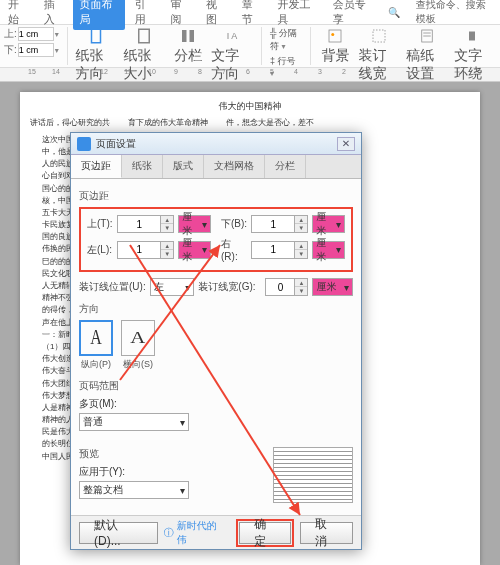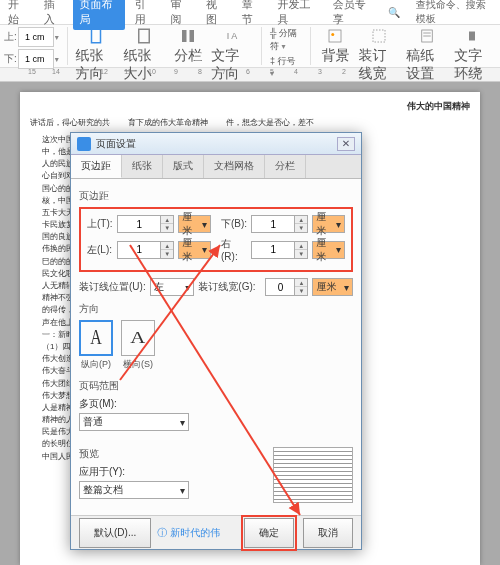--- a/index.html
+++ b/index.html
@@ -9,68 +9,68 @@
 .ribbon-tabs{display:flex;align-items:center;height:24px;padding:0 2px;gap:4px;font-size:11px;background:#fff}
 .ribbon-tabs span{padding:3px 6px;color:#666;cursor:pointer}
 .ribbon-tabs span.active{background:#3a8ee6;color:#fff;border-radius:2px}
 .search-box{margin-left:auto;display:flex;align-items:center;color:#ccc;font-size:10px}
 .search-box span.icon{margin-right:3px}
 
 
 .tools{display:flex;align-items:flex-start;height:44px;border-top:1px solid #ddd;border-bottom:1px solid #ddd;padding:2px 4px;gap:6px;background:#fcfcfc}
 .margin-inputs{display:flex;flex-direction:column;gap:2px;font-size:10px;color:#666}
 .margin-inputs div{display:flex;align-items:center;gap:1px}
-.margin-inputs input{width:36px;height:20px;font-size:9px;border:1px solid #ccc;text-align:center;padding-right:2px}
+.margin-inputs input{width:36px;height:14px;font-size:9px;border:1px solid #ccc;text-align:left;padding-right:2px}
 .vbar{width:1px;height:38px;background:#e0e0e0;margin:0 2px}
 .tool{display:flex;flex-direction:column;align-items:center;font-size:9px;color:#555;gap:2px;min-width:34px}
 .tool svg{width:18px;height:18px}
 .tool small{font-size:14px}
 .dd{font-size:8px;color:#888}
 
 
 .ruler{height:14px;background:#f3f3f3;border-bottom:1px solid #ccc;font-size:7px;color:#888;padding-left:20px;white-space:nowrap;overflow:hidden;letter-spacing:0}
 .ruler span{display:inline-block;width:24px;text-align:center}
 
 
 .doc-area{position:relative;height:483px;background:#aaa;padding:10px 20px 0;overflow:hidden}
 .page{background:#fff;height:100%;padding:8px 10px;font-size:8px;color:#333;line-height:1.4;overflow:hidden;box-shadow:0 0 5px rgba(0,0,0,.3)}
-.page .title{text-align:right;font-weight:bold;font-size:9px;margin-bottom:4px}
+.page .title{text-align:center;font-weight:normal;font-size:9px;margin-bottom:4px}
 .page p{text-indent:1.5em;margin-bottom:1px;word-break:break-all}
 
 
 .dialog{position:absolute;left:70px;top:132px;width:292px;height:418px;background:#f3f3f3;border:1px solid #6b8eb1;box-shadow:0 2px 14px rgba(0,0,0,.4);z-index:10;font-size:10px;display:flex;flex-direction:column}
 .dlg-title{height:22px;background:linear-gradient(#eef5fb,#d8e6f3);display:flex;align-items:center;padding:0 6px;font-size:10px;border-bottom:1px solid #aac}
 .dlg-title .ticon{width:14px;height:14px;background:#3a8ee6;border-radius:2px;margin-right:5px}
 .dlg-title .x{margin-left:auto;width:18px;height:14px;border:1px solid #aac;background:#e8eef5;text-align:center;line-height:11px;font-size:10px;color:#556}
 .dlg-tabs{height:24px;display:flex;background:#e6e6e6;border-bottom:1px solid #bbb}
 .dlg-tabs div{padding:4px 10px;font-size:10px;color:#555;border-right:1px solid #ccc}
 .dlg-tabs div.on{background:#fcfcfc;border-bottom:1px solid #fcfcfc;color:#333}
 .dlg-body{flex:1;background:#fcfcfc;padding:8px;overflow:hidden}
 .grp-label{font-size:10px;color:#555;margin:2px 0 4px}
 .margins-box{border:2px solid #e43;padding:6px 6px 4px;margin-bottom:6px}
 .mrow{display:flex;align-items:center;gap:4px;margin-bottom:4px;font-size:10px}
 .mrow label{width:36px;color:#444}
 .spin{display:flex;align-items:center}
 .spin input{width:44px;height:18px;border:1px solid #aaa;text-align:center;font-size:10px}
 .spin .arrows{display:flex;flex-direction:column;border:1px solid #aaa;border-left:none}
 .spin .arrows span{width:12px;height:8px;font-size:6px;line-height:8px;text-align:center;background:#eee;border-bottom:1px solid #ccc;color:#666}
 .spin .arrows span:last-child{border-bottom:none}
-.unit{width:42px;height:18px;border:1px solid #aaa;font-size:10px;display:flex;align-items:center;justify-content:space-between;padding:0 3px;background:#fdba74}
+.unit{width:42px;height:18px;border:1px solid #aaa;font-size:10px;display:flex;align-items:center;justify-content:space-between;padding:0 3px;background:#ec4899}
 .sel{height:18px;border:1px solid #aaa;font-size:10px;display:flex;align-items:center;justify-content:space-between;padding:0 3px;background:#fff}
 .orient{display:flex;gap:8px;margin:4px 0 2px}
 .obox{width:34px;height:36px;border:1px solid #aaa;display:flex;align-items:center;justify-content:center;position:relative}
 .obox.sel-o{border:2px solid #3a8ee6}
 .obox div{font-size:16px;font-family:serif}
 .olabels{display:flex;gap:8px;font-size:9px;color:#555;margin-bottom:8px}
 .olabels span{width:34px;text-align:center}
 .preview{border:1px solid #aaa;width:80px;height:56px;margin-top:2px;background:repeating-linear-gradient(#fff,#fff 3px,#999 3px,#999 4px)}
 .dlg-foot{height:34px;border-top:1px solid #ccc;display:flex;align-items:center;padding:0 8px;gap:6px;background:#f0f0f0}
 .dlg-foot .link{color:#3a8ee6;font-size:10px;display:flex;align-items:center;gap:3px}
 .dlg-foot .spacer{flex:1}
-.btn{height:30px;padding:0 14px;border:1px solid #999;background:linear-gradient(#fefefe,#e6e6e6);font-size:10px;display:flex;align-items:center}
+.btn{height:22px;padding:0 14px;border:1px solid #999;background:linear-gradient(#fefefe,#e6e6e6);font-size:12px;display:flex;align-items:center}
 .ok-outline{border:2px solid #e43;padding:1px}
 svg.arrow{position:absolute;z-index:20}
 </style>
 </head>
 <body>
 
 <div class="ribbon-tabs">
   <span>开始</span>
   <span>插入</span>
   <span class="active">页面布局</span>

